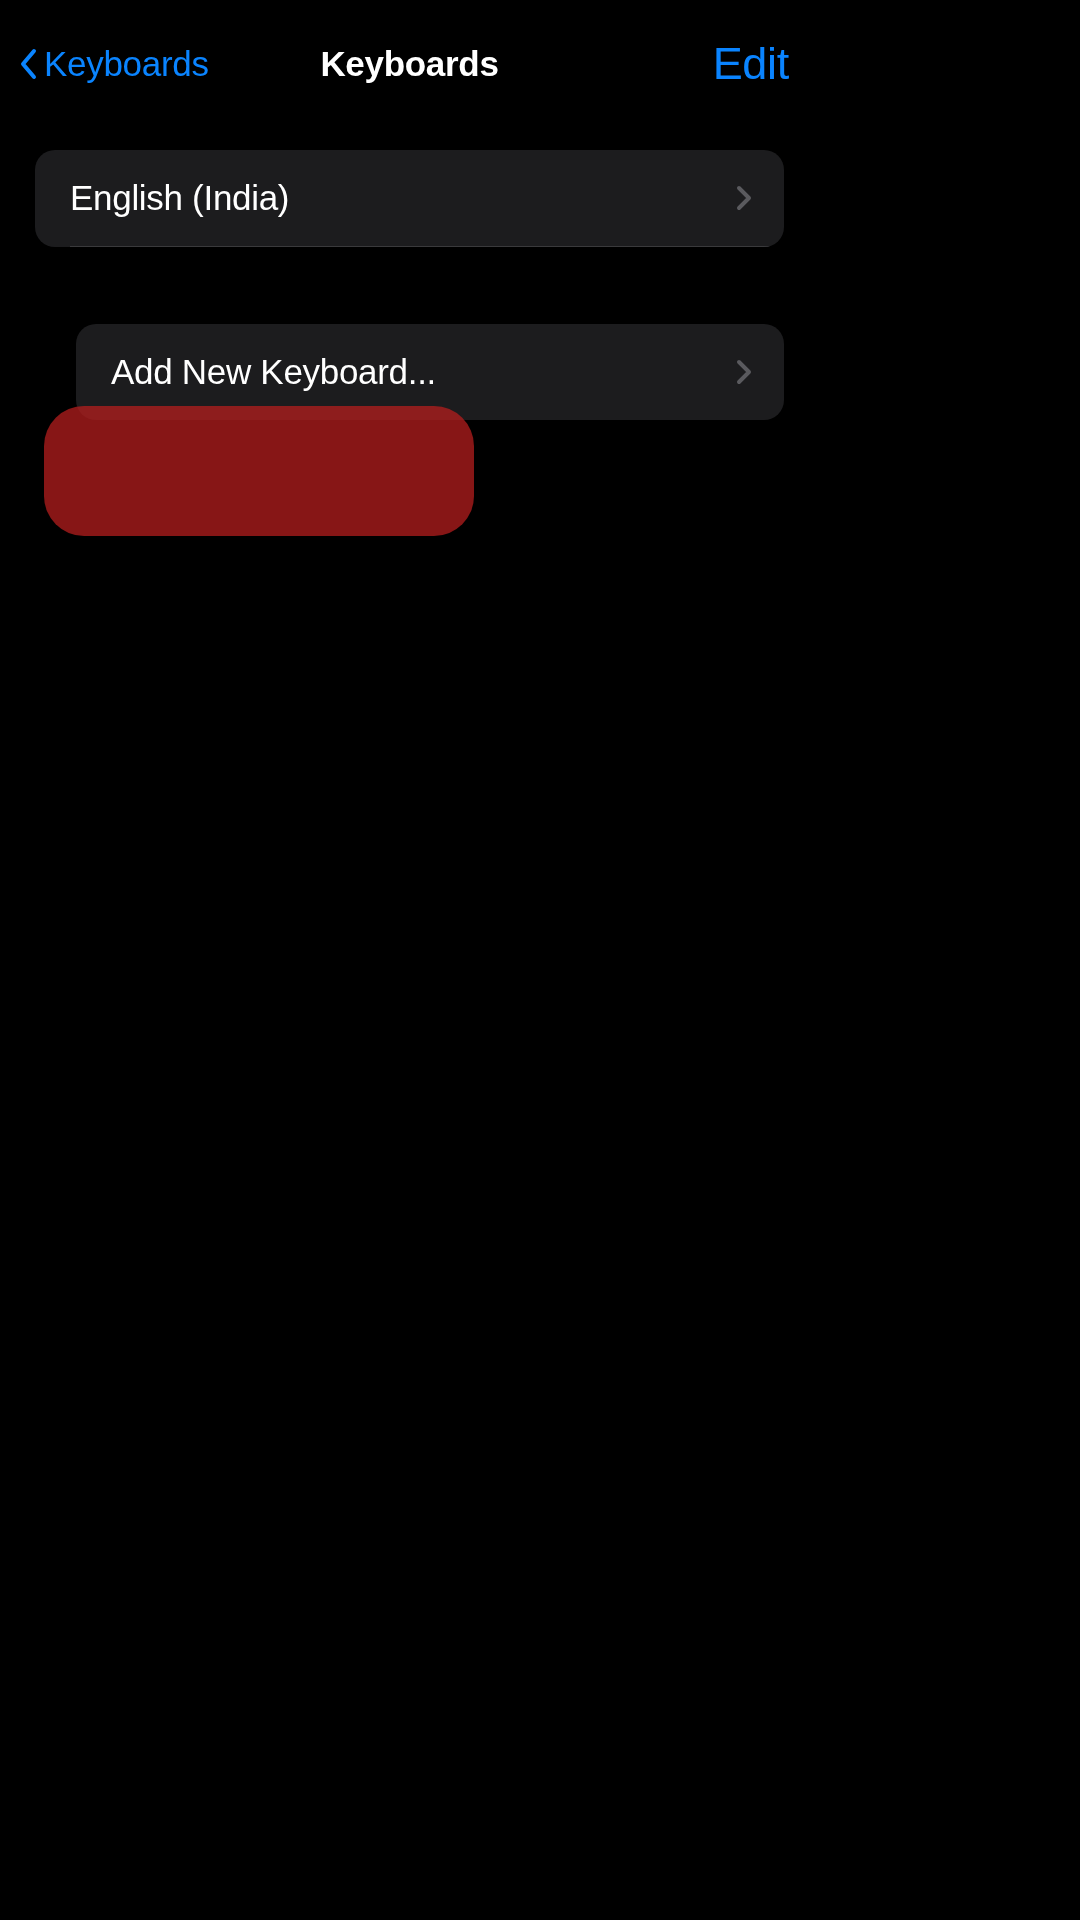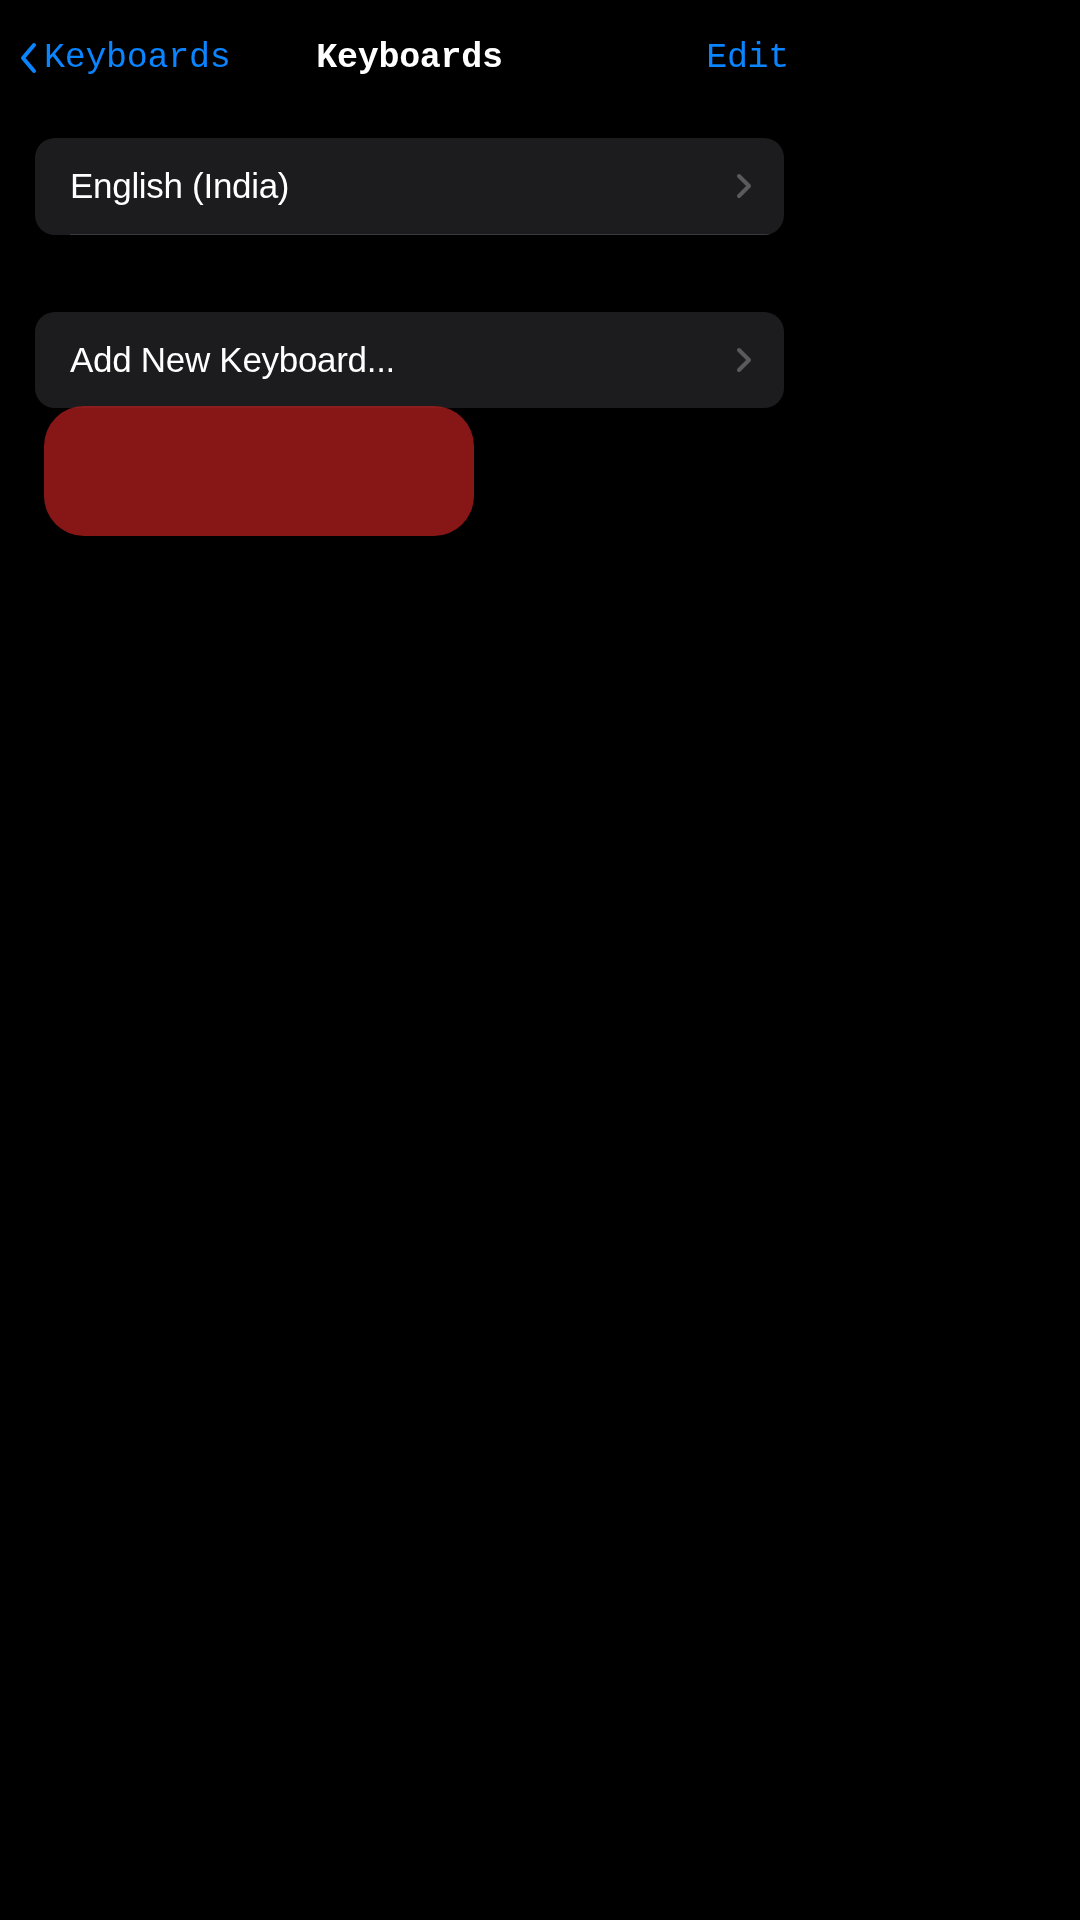--- a/index.html
+++ b/index.html
@@ -14,21 +14,20 @@
       background: #000000;
       font-family: -apple-system, BlinkMacSystemFont, "SF Pro Text", "Helvetica Neue", sans-serif;
       overflow: hidden;
       position: relative;
     }
     .nav-bar {
       display: flex;
       align-items: center;
       justify-content: space-between;
       padding: 38px 30px 20px 18px;
-      font-family: Liberation Mono, monospace;
     }
     .back-button {
       display: flex;
       align-items: center;
       gap: 4px;
     }
     .chevron-left {
       width: 22px;
       height: 36px;
       display: flex;
@@ -52,34 +51,35 @@
       color: #ffffff;
       font-size: 35px;
       font-weight: 600;
       letter-spacing: -0.3px;
       position: absolute;
       left: 50%;
       transform: translateX(-50%);
     }
     .edit-button {
       color: #0a84ff;
-      font-size: 35px;
+      font-size: 45px;
       font-weight: 400;
       letter-spacing: -0.3px;
     }
     .content {
       padding: 40px 35px 0 35px;
     }
     .list-group {
       background: #1c1c1e;
       border-radius: 20px;
       overflow: hidden;
     }
     .list-group + .list-group {
       margin-top: 77px;
+      margin-left: 41px;
     }
     .list-item {
       display: flex;
       align-items: center;
       justify-content: space-between;
       padding: 26px 30px 26px 35px;
       min-height: 96px;
     }
     .list-item .label {
       color: #ffffff;

